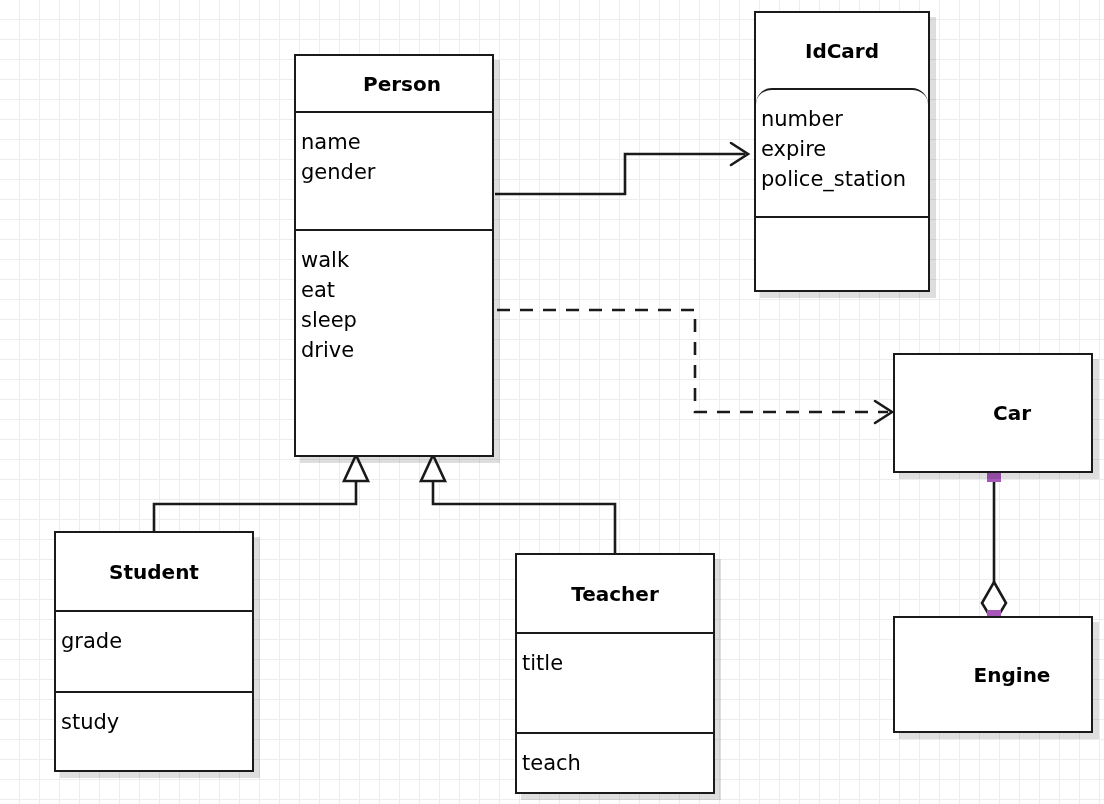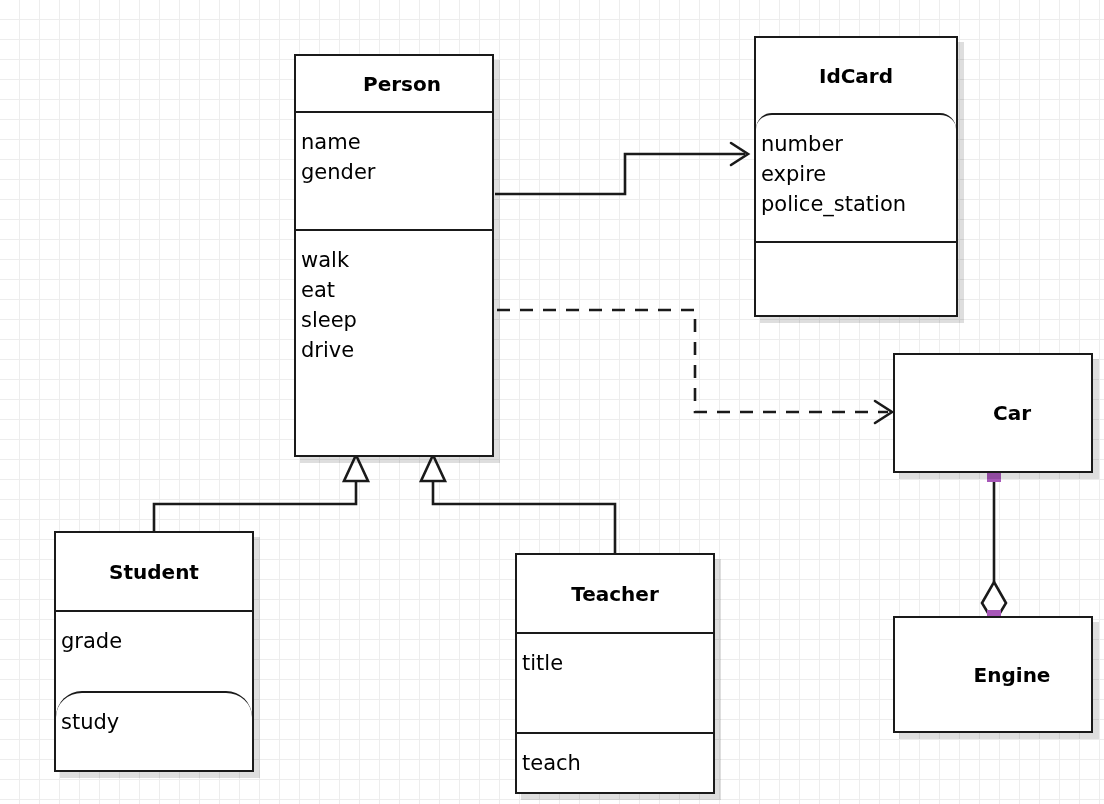--- a/index.html
+++ b/index.html
@@ -118,21 +118,21 @@
       <div class="member">gender</div>
     </div>
     <div class="compartment cls-members" style="height:206px;">
       <div class="member">walk</div>
       <div class="member">eat</div>
       <div class="member">sleep</div>
       <div class="member">drive</div>
     </div>
   </div>
 
-  <div class="uml-class" style="left:754px; top:11px; width:204px; height:281px;margin-top:25px;">
+  <div class="uml-class" style="left:754px; top:11px; width:176px; height:281px;">
     <div class="compartment cls-title" style="height:75px;">IdCard</div>
     <div class="compartment cls-members" style="height:128px;border-radius:16px;">
       <div class="member">number</div>
       <div class="member">expire</div>
       <div class="member">police_station</div>
     </div>
     <div class="compartment cls-empty" style="height:74px;"></div>
   </div>
 
   <div class="uml-class" style="left:893px; top:353px; width:200px; height:120px;">
@@ -141,21 +141,21 @@
 
   <div class="uml-class" style="left:893px; top:616px; width:200px; height:117px;">
     <div class="compartment cls-center" style="height:100%;">Engine</div>
   </div>
 
   <div class="uml-class" style="left:54px; top:531px; width:200px; height:241px;">
     <div class="compartment cls-title" style="height:77px;">Student</div>
     <div class="compartment cls-members" style="height:81px;">
       <div class="member">grade</div>
     </div>
-    <div class="compartment cls-members" style="height:81px;border-radius:26px;">
+    <div class="compartment cls-members" style="height:81px;">
       <div class="member">study</div>
     </div>
   </div>
 
   <div class="uml-class" style="left:515px; top:553px; width:200px; height:241px;">
     <div class="compartment cls-title" style="height:77px;">Teacher</div>
     <div class="compartment cls-members" style="height:100px;">
       <div class="member">title</div>
     </div>
     <div class="compartment cls-members" style="height:81px;">

